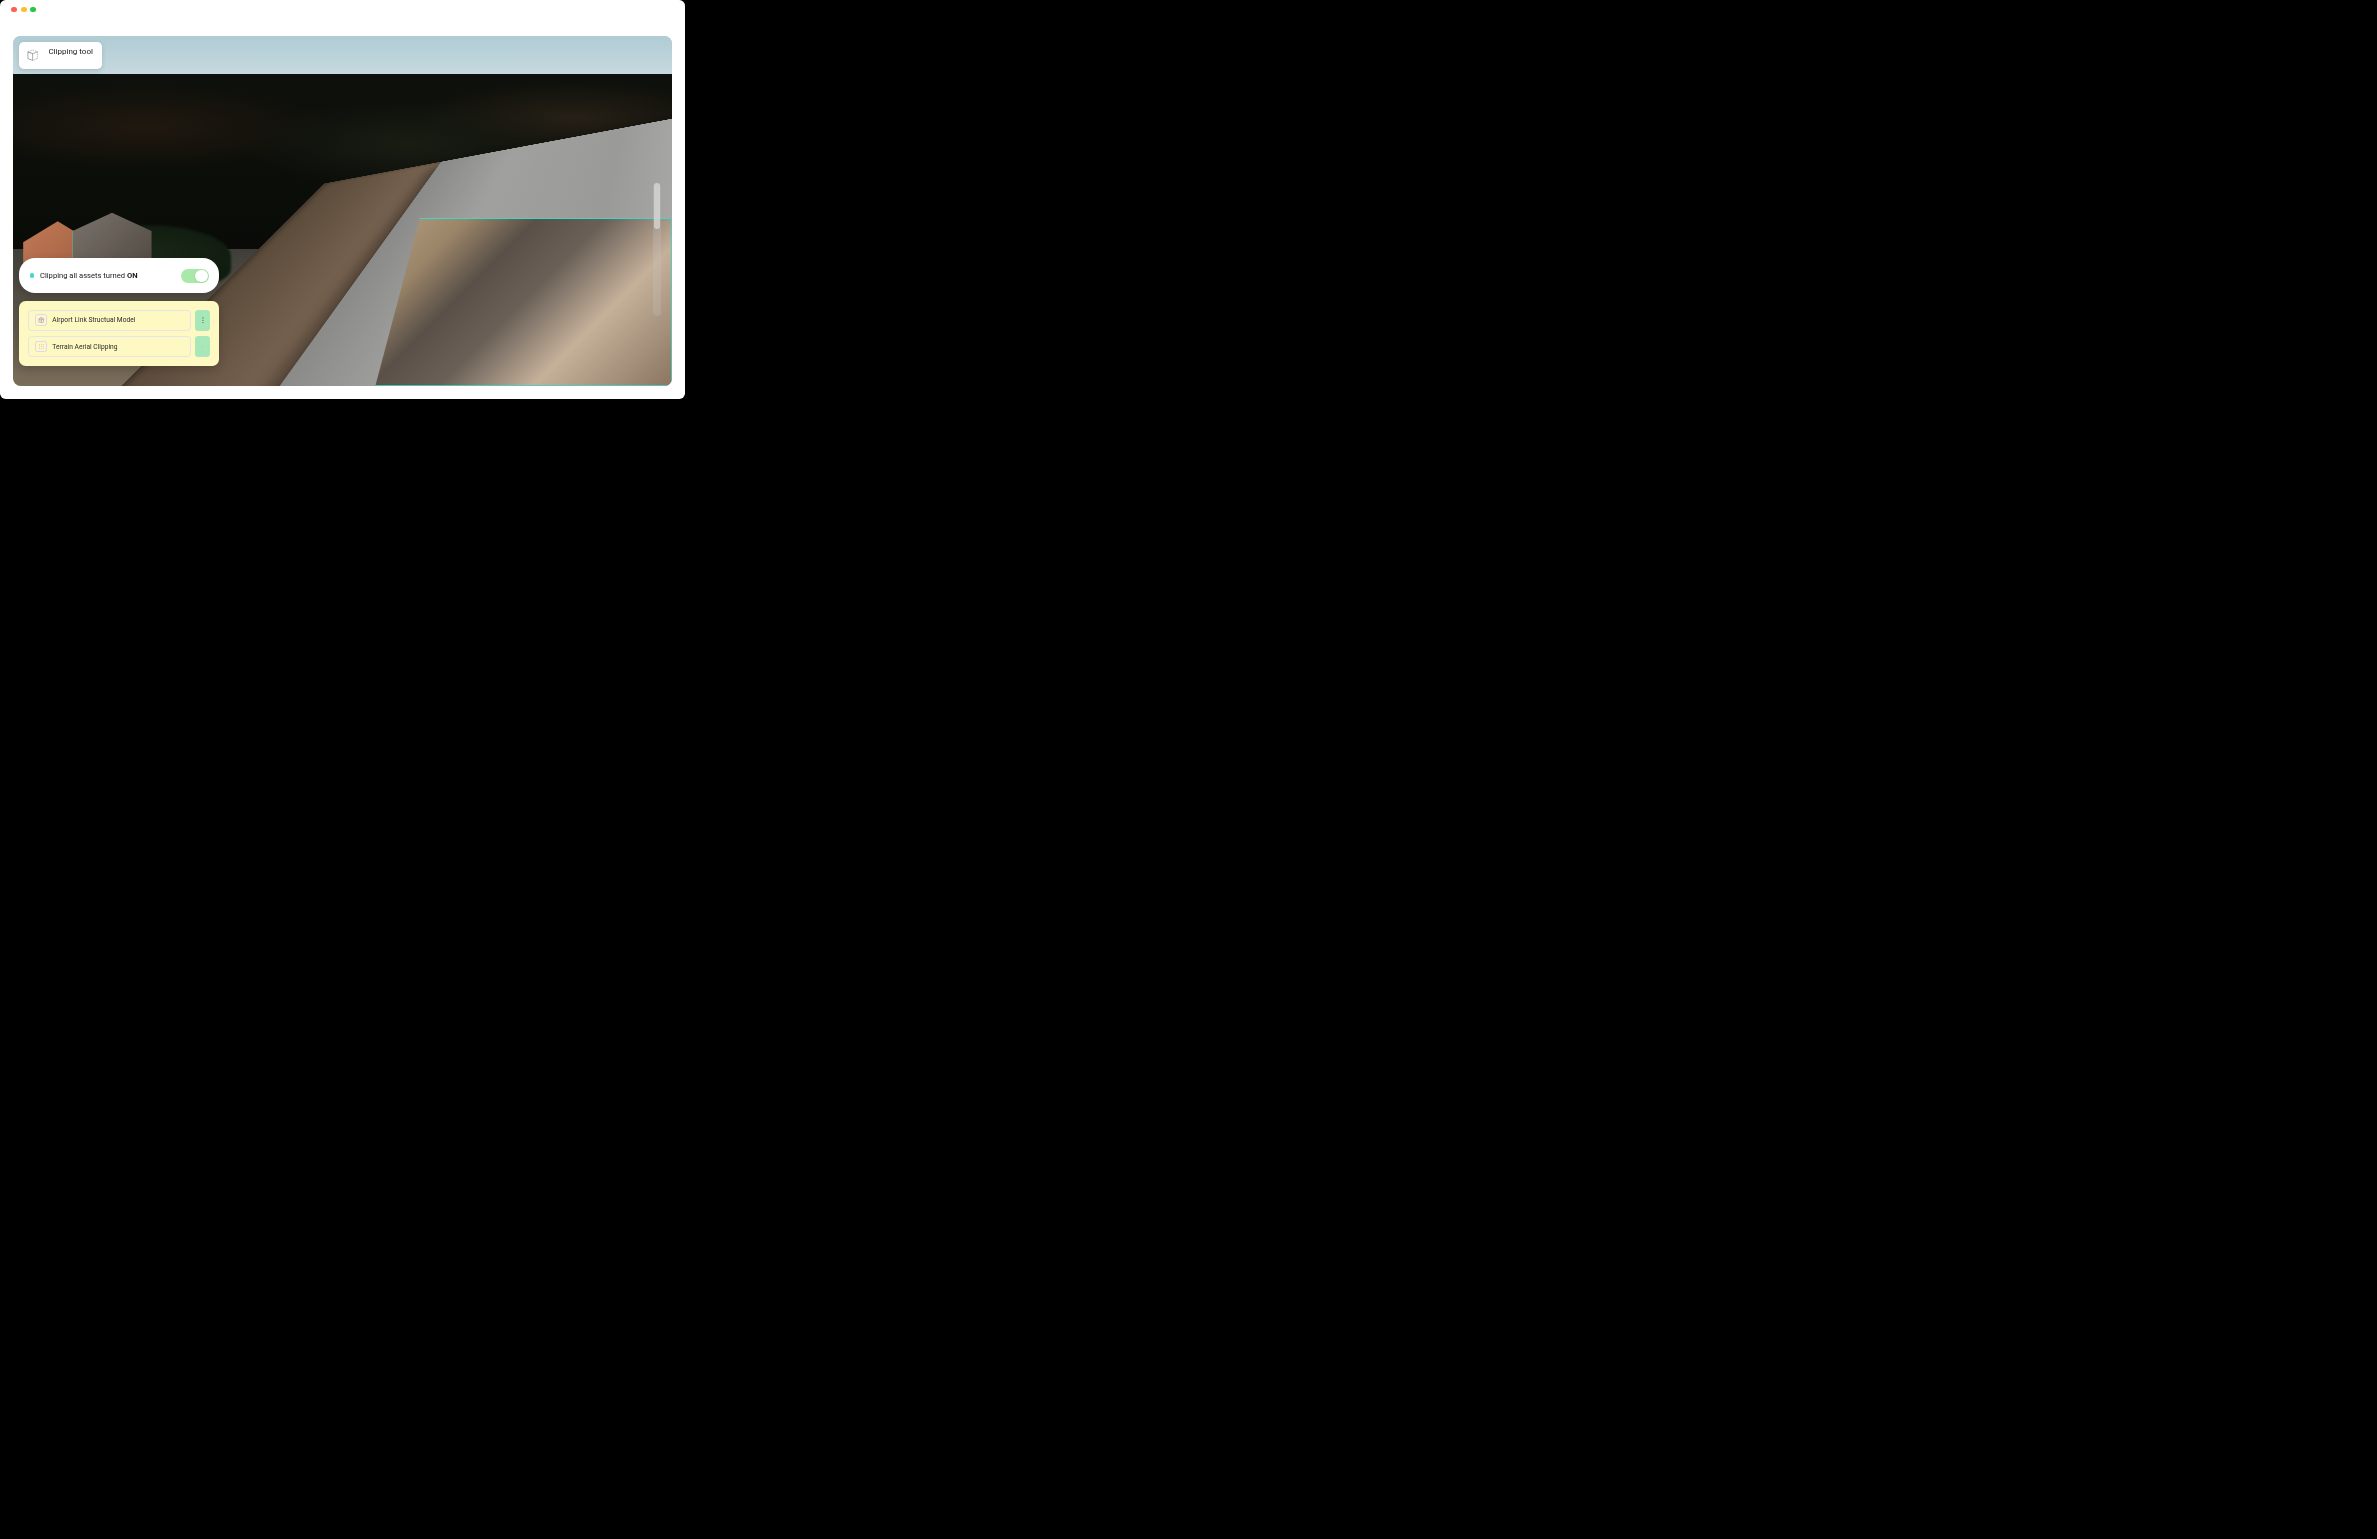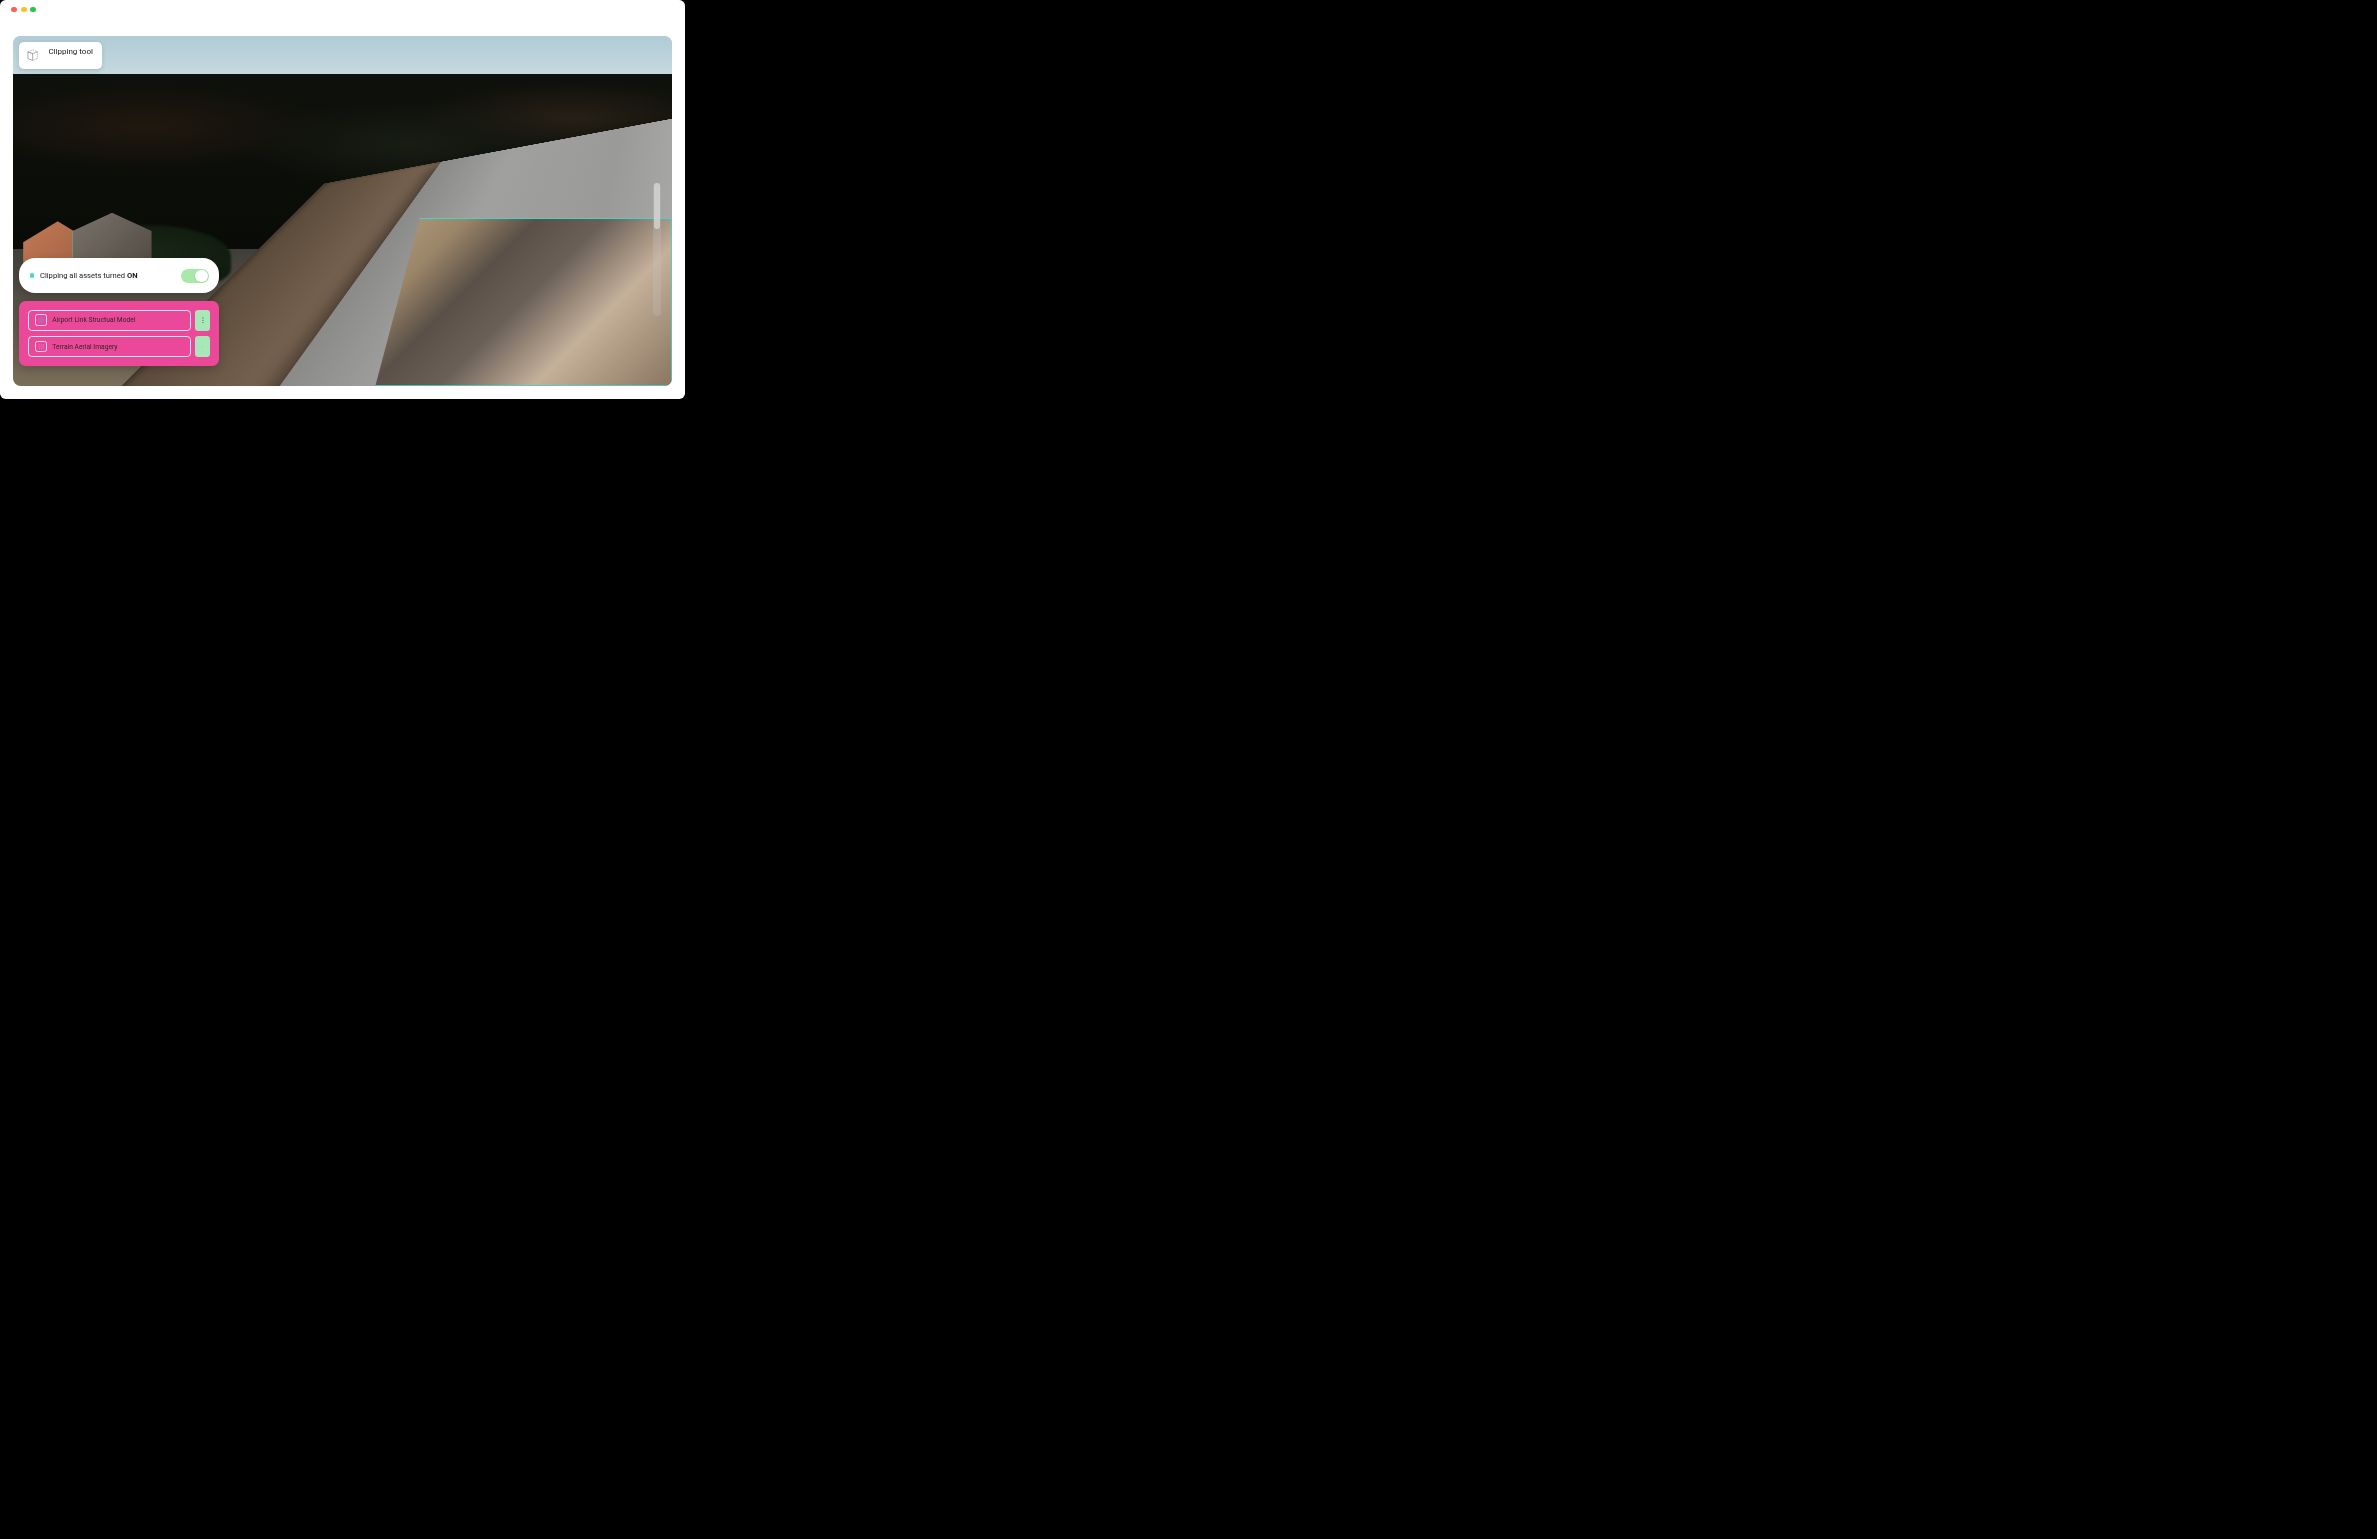--- a/index.html
+++ b/index.html
@@ -289,21 +289,21 @@
       background: #fff;
       border-radius: 50%;
       box-shadow: 0 0.5px 1.4px rgba(0,0,0,0.15);
     }
     
     .assets-panel {
       position: absolute;
       left: 19px;
       top: 301px;
       width: 200px;
-      background: #ec4899;
+      background: #fef9c3;
       border-radius: 6.7px;
       padding: 8.6px;
       box-shadow: 0 2.9px 9.5px rgba(0,0,0,0.18);
       display: flex;
       flex-direction: column;
       gap: 5.7px;
     }
     
     .asset-row {
       display: flex;
@@ -432,21 +432,21 @@
             <circle cx="7" cy="3" r="1" fill="#c89be0"></circle>
             <circle cx="11" cy="3" r="1" fill="#c89be0"></circle>
             <circle cx="3" cy="7" r="1" fill="#c89be0"></circle>
             <circle cx="7" cy="7" r="1" fill="#c89be0"></circle>
             <circle cx="11" cy="7" r="1" fill="#c89be0"></circle>
             <circle cx="3" cy="11" r="1" fill="#c89be0"></circle>
             <circle cx="7" cy="11" r="1" fill="#c89be0"></circle>
             <circle cx="11" cy="11" r="1" fill="#c89be0"></circle>
           </svg>
         </div>
-        <span class="asset-label">Terrain Aerial Imagery</span>
+        <span class="asset-label">Terrain Aerial Clipping</span>
       </div>
       <div class="asset-more">
         <svg width="1.9" height="6.7" viewBox="0 0 14 14">
           <circle cx="2" cy="2" r="1.4" fill="#2a8a4a"></circle>
           <circle cx="2" cy="7" r="1.4" fill="#2a8a4a"></circle>
           <circle cx="2" cy="12" r="1.4" fill="#2a8a4a"></circle>
         </svg>
       </div>
     </div>
   </div>

